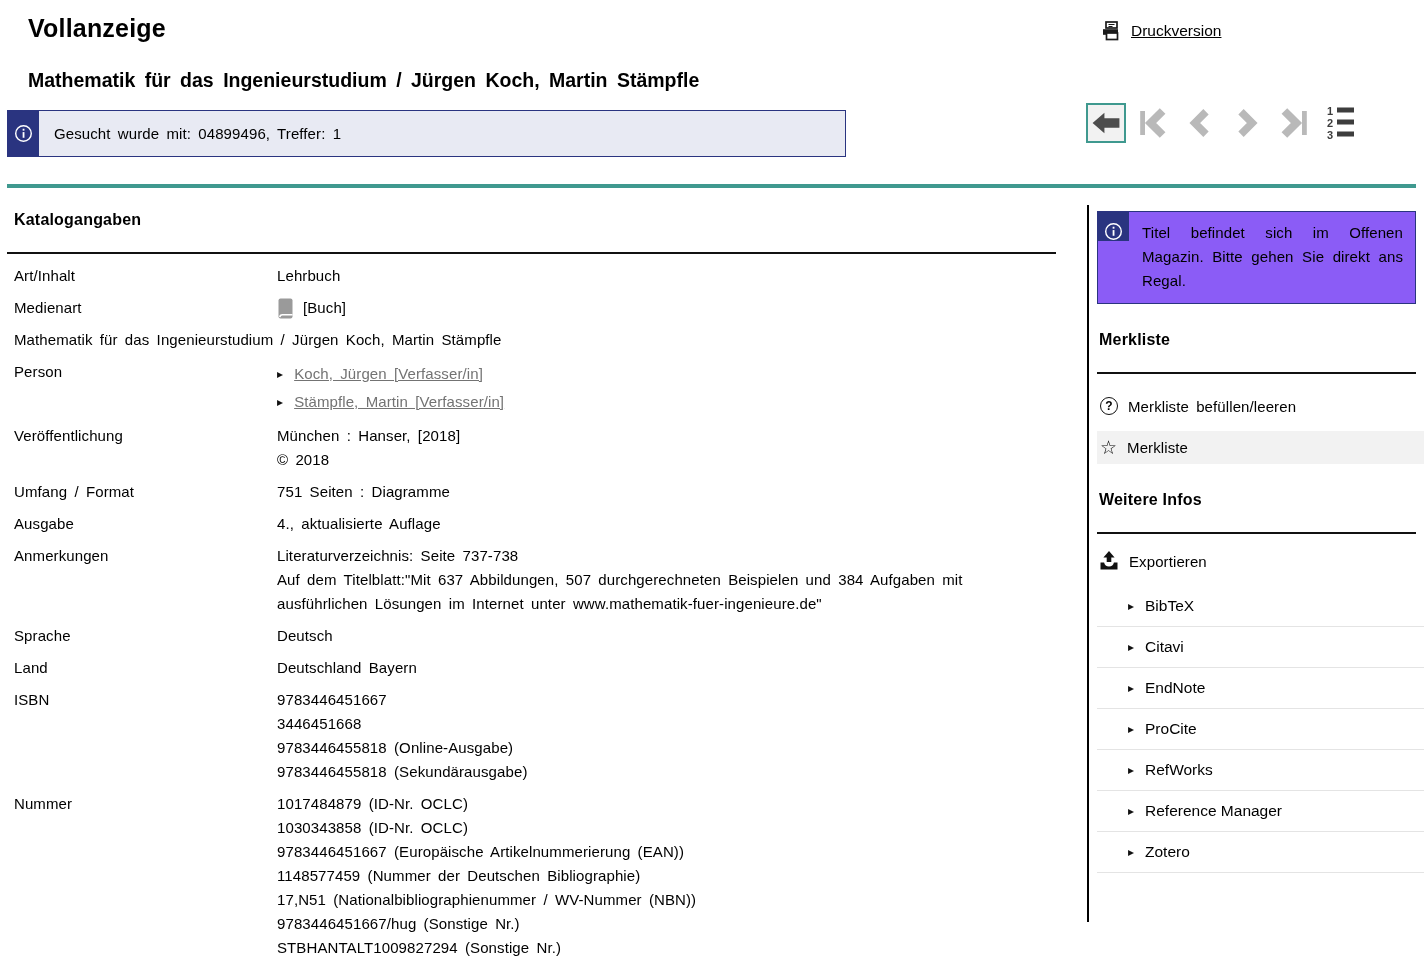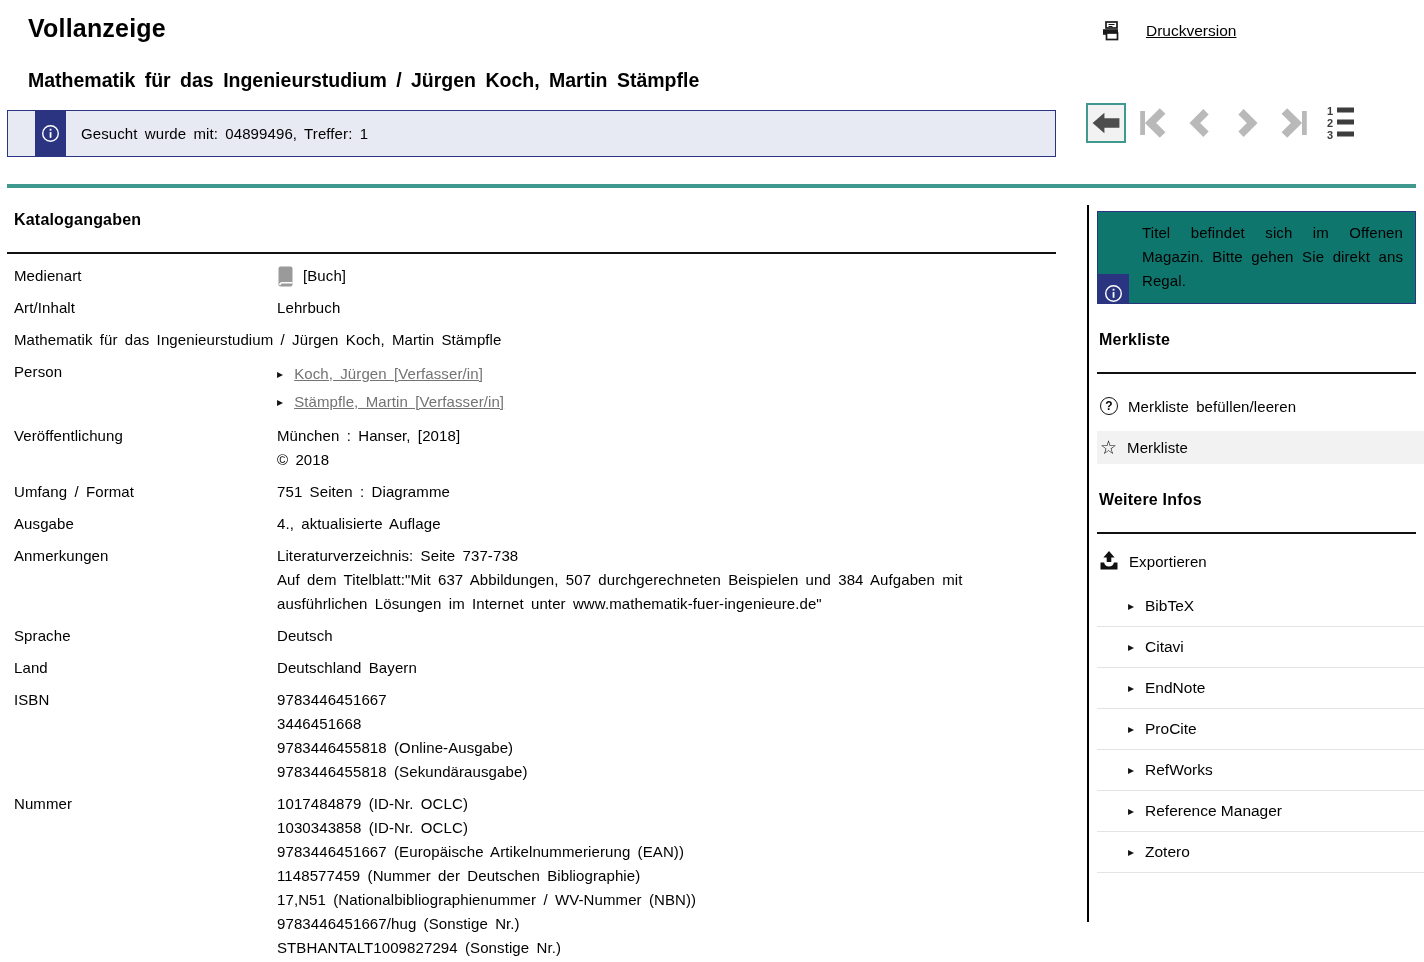--- a/index.html
+++ b/index.html
@@ -8,28 +8,28 @@
     width: 1424px; height: 962px; position: relative;
     font-family: "Liberation Sans", "DejaVu Sans", sans-serif;
     color: #000; font-size: 15px; overflow: hidden;
   }
   .ws { word-spacing: 3px; letter-spacing: 0.1px; }
 
   
   .h1 { position: absolute; left: 28px; top: 14px; font-size: 25px; font-weight: bold; letter-spacing: 0.2px; }
   .print-link {
     position: absolute; left: 1101px; top: 21px;
-    display: flex; align-items: center; gap: 24px; cursor: pointer;
+    display: flex; align-items: center; gap: 9px; cursor: pointer;
   }
   .print-link span { text-decoration: underline; font-size: 15.5px; }
   .h2 { position: absolute; left: 28px; top: 69px; font-size: 19.5px; font-weight: bold; word-spacing: 4px; }
 
   .searchbox {
-    position: absolute; left: 7px; top: 110px; width: 1049px; height: 47px;
-    background: #e8eaf3; border: 1px solid #2a3480; display: flex; align-items: stretch; padding-left: 27px;
+    position: absolute; left: 7px; top: 110px; width: 839px; height: 47px;
+    background: #e8eaf3; border: 1px solid #2a3480; display: flex; align-items: stretch;
   }
   .searchbox .stripe {
     width: 31px; background: #2a3480; flex: none;
     display: flex; align-items: center; justify-content: center;
   }
   .searchbox .msg { display: flex; align-items: center; padding-left: 15px; font-size: 15px; }
 
   .toolbar { position: absolute; left: 1086px; top: 103px; display: flex; align-items: center; gap: 7px; }
   .tbtn { width: 40px; height: 40px; display: flex; align-items: center; justify-content: center; cursor: pointer; background: transparent; border: none; }
   .tbtn.active { border: 2px solid #3f998f; background: #f2f2f2; }
@@ -53,21 +53,21 @@
   .link-line { line-height: 28px; display: flex; align-items: center; }
   .tri { color: #111; font-size: 12px; margin-right: 11px; flex: none; }
   a.plink { color: #737373; text-decoration: underline; cursor: pointer; word-spacing: 3px; }
 
   
   .aside {
     margin-left: 31px; width: 337px; height: 717px;
     border-left: 2px solid #000; padding: 6px 8px 0 8px; flex: none;
   }
   .notice {
-    background: #0f766e; border: 1px solid #2a3480; display: flex; align-items: flex-end; width: 319px;
+    background: #8b5cf6; border: 1px solid #2a3480; display: flex; align-items: flex-start; width: 319px;
   }
   .notice .stripe { width: 31px; background: #2a3480; flex: none; padding-top: 10px; display: flex; justify-content: center; align-items: flex-start; }
   .notice .txt { padding: 9px 12px 10px 13px; line-height: 24px; font-size: 15px; text-align: justify; }
   .aside .section-h { width: 319px; margin-top: 21px; padding-left: 2px; }
   .menu-item { display: flex; align-items: center; gap: 10px; padding: 10px 0 10px 3px; cursor: pointer; }
   .menu-item.first { margin-top: 13px; }
   .menu-item.highlight { background: #f2f2f2; margin-top: 6px; padding: 7px 0 7px 3px; width: 329px; }
   .qicon {
     width: 18px; height: 18px; border: 1.6px solid #111; border-radius: 50%; flex: none;
     display: flex; align-items: center; justify-content: center;
@@ -150,35 +150,35 @@
   </button>
 </div>
 
 <div class="teal-rule"></div>
 
 <div class="main">
   <section class="catalog">
     <div class="section-h">Katalogangaben</div>
     <div class="rows ws" id="catalog-rows">
         <div class="cat-row">
+          <div class="lbl">Art/Inhalt</div>
+          <div class="vals">
+            <div class="val-line"><span>Lehrbuch</span></div>
+          </div>
+        </div>
+        <div class="cat-row">
           <div class="lbl">Medienart</div>
           <div class="vals">
             <div class="val-line val-first">
               <svg width="17" height="21" viewBox="0 0 17 21">
     <rect x="1.5" y="0.5" width="14" height="20" rx="2" fill="#9a9a9a"></rect>
     <path d="M15.5 16.7 H5.4 a2.6 2.6 0 0 0 -2.6 2.4" stroke="#fff" stroke-width="1.5" fill="none"></path>
   </svg>
               <span>[Buch]</span>
             </div>
-          </div>
-        </div>
-        <div class="cat-row">
-          <div class="lbl">Art/Inhalt</div>
-          <div class="vals">
-            <div class="val-line"><span>Lehrbuch</span></div>
           </div>
         </div>
         <div class="cat-row">
           <div class="vals">
             <div class="val-line"><span>Mathematik für das Ingenieurstudium / Jürgen Koch, Martin Stämpfle</span></div>
           </div>
         </div>
         <div class="cat-row">
           <div class="lbl">Person</div>
           <div class="vals">

